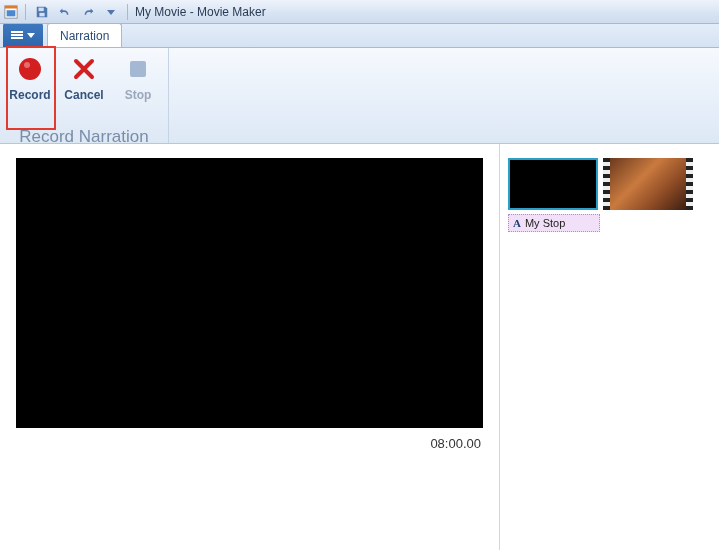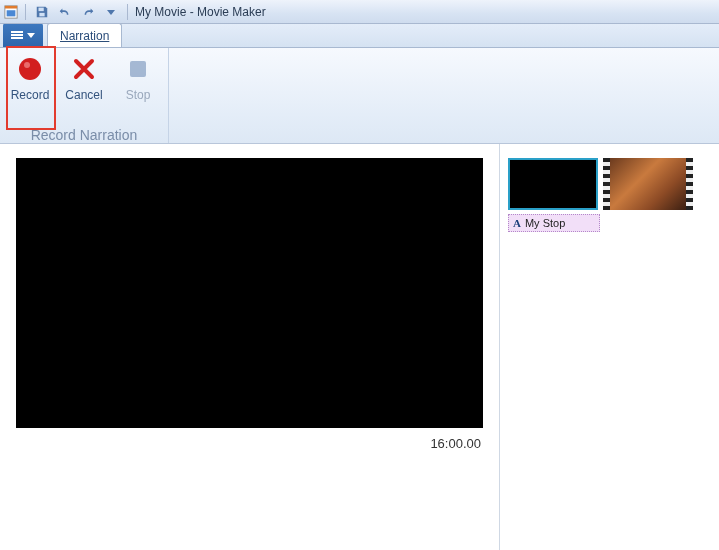--- a/index.html
+++ b/index.html
@@ -11,33 +11,33 @@
 .qat { display:flex; align-items:center; gap:5px; padding:0 4px; }
 .qat-btn { width:18px; height:18px; display:flex; align-items:center; justify-content:center; color:#5a7aa8; }
 .qat-sep { width:1px; height:16px; background:#a9b8d0; margin:0 3px; }
 .win-title { color:#2b3d55; padding-left:4px; }
 
 
 .tabrow { height:24px; background:linear-gradient(#e4edf9,#d5e2f2); display:flex; align-items:flex-end; border-bottom:1px solid #a8b9d1; }
 .file-menu { height:24px; background:linear-gradient(#3e79c0,#2e65aa); color:#fff; display:flex; align-items:center; padding:0 8px; gap:4px; margin-left:3px; border-top-left-radius:3px; border-top-right-radius:3px; }
 .file-menu .bars { display:flex; flex-direction:column; gap:1px; }
 .file-menu .bars span{ width:12px; height:2px; background:#fff; }
-.tab { height:24px; padding:0 12px; display:flex; align-items:center; color:#2b4d7a; margin-left:4px;text-decoration:underline; }
+.tab { height:24px; padding:0 12px; display:flex; align-items:center; color:#2b4d7a; margin-left:4px; }
 .tab.active { background:#fff; border:1px solid #a8b9d1; border-bottom:none; border-top-left-radius:3px; border-top-right-radius:3px; }
 
 
 .ribbon { height:96px; background:linear-gradient(#f6f9fe,#e4edf8 70%,#dde8f5); border-bottom:1px solid #b8c6da; display:flex; }
 .ribbon-group { display:flex; flex-direction:column; padding:2px 8px 0 8px; border-right:1px solid #c5d3e6; }
 .ribbon-buttons { display:flex; gap:10px; flex:1; padding-top:4px; }
 .rb { width:44px; display:flex; flex-direction:column; align-items:center; gap:4px; color:#33537d; cursor:pointer; }
 .rb .icon-wrap { width:30px; height:30px; display:flex; align-items:center; justify-content:center; }
-.rb .lbl { font-size:12px; }
+.rb .lbl { font-size:12px;font-weight:bold; }
 .rb.disabled .lbl { color:#9aa8bc; }
 .rb.disabled .icon-wrap { opacity:.45; }
-.group-label { height:16px; text-align:center; color:#7a8da8; font-size:14px; padding-bottom:2px; }
+.group-label { height:16px; text-align:center; color:#7a8da8; font-size:17px; padding-bottom:2px; }
 
 
 .highlight-box { position:absolute; border:2px solid #e23b2e; pointer-events:none; }
 
 
 .workspace { display:flex; height:calc(550px - 24px - 24px - 96px); }
 .preview-pane { width:500px; border-right:1px solid #cfd8e4; padding:14px 16px 0 16px; display:flex; flex-direction:column; }
 .video-preview { background:#000; width:100%; height:270px; }
 .time-display { text-align:right; padding:8px 2px 0 0; color:#333; font-size:13px; }
 
@@ -136,21 +136,21 @@
       </div>
     </div>
     <div class="group-label">Record Narration</div>
   </div>
   <div class="highlight-box" style="left:6px; top:-2px; width:50px; height:84px;"></div>
 </div>
 
 <div class="workspace">
   <div class="preview-pane">
     <div class="video-preview"></div>
-    <div class="time-display">16:00.00</div>
+    <div class="time-display">08:00.00</div>
   </div>
   <div class="storyboard">
     <div>
       <div class="clip-thumb"></div>
       <div class="clip-strip"><div class="frame"></div></div>
     </div>
     <div class="title-chip">
       <span style="font-weight:bold;font-family:Georgia,serif;color:#1a3e7a;">A</span>
       <span>My Stop</span>
     </div>

